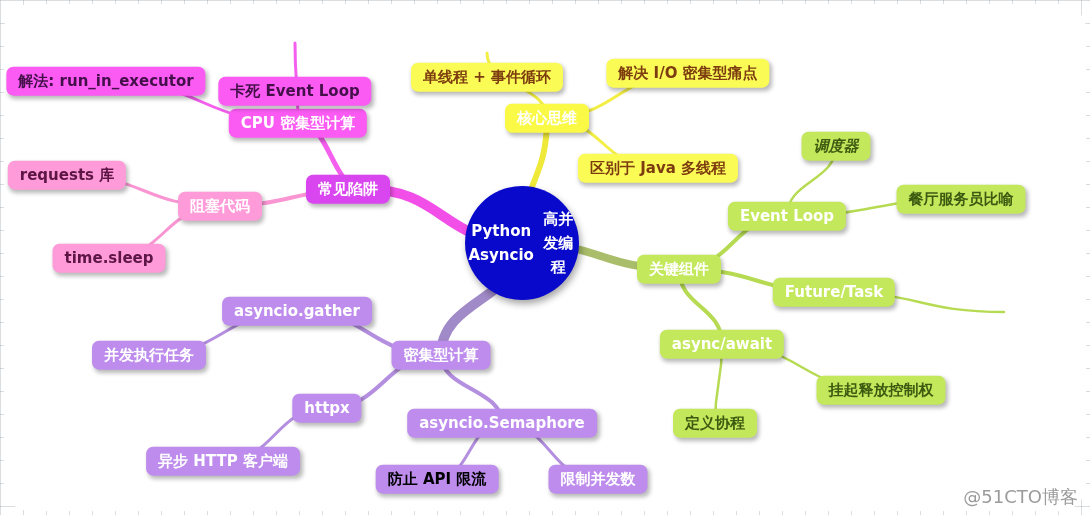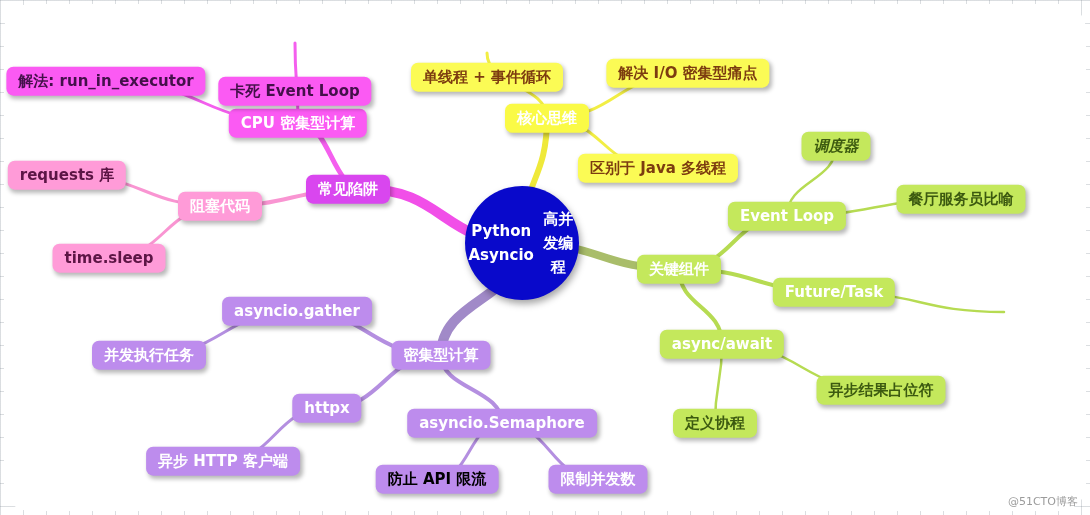--- a/index.html
+++ b/index.html
@@ -37,21 +37,21 @@
     width: 114px; height: 114px; border-radius: 50%;
     display: flex; flex-direction: row; align-items: center; justify-content: center;
     color: #ffffff; font-weight: bold; font-size: 15px; line-height: 1.6;
     text-align: center;
     box-shadow: 2px 4px 7px rgba(0,0,0,0.35);
     cursor: pointer;
     z-index: 5;
   }
   .watermark {
     position: absolute; right: 12px; bottom: 6px;
-    color: #9b9b9b; font-size: 11px;
+    color: #9b9b9b; font-size: 18px;
     z-index: 6;
   }
 </style>
 </head>
 <body>
 
 <div class="viewport">
   <div class="panel"></div>
 
   <svg class="edges" viewBox="0 0 1090 515" xmlns="http://www.w3.org/2000/svg">
@@ -96,21 +96,21 @@
       <div class="node" style="left: 106px; top: 81px; background: rgb(251, 90, 243); color: rgb(68, 16, 74);">解法: run_in_executor</div>
       <div class="node" style="left: 220px; top: 206px; background: rgb(255, 155, 216); color: rgb(255, 255, 255);">阻塞代码</div>
       <div class="node" style="left: 67px; top: 175px; background: rgb(255, 155, 216); color: rgb(92, 21, 69);">requests 库</div>
       <div class="node" style="left: 109px; top: 258px; background: rgb(255, 155, 216); color: rgb(92, 21, 69);">time.sleep</div>
       <div class="node" style="left: 679px; top: 269px; background: rgb(196, 232, 92); color: rgb(255, 255, 255);">关键组件</div>
       <div class="node" style="left: 787px; top: 216px; background: rgb(196, 232, 92); color: rgb(255, 255, 255);">Event Loop</div>
       <div class="node" style="left: 836px; top: 146px; background: rgb(196, 232, 92); color: rgb(60, 90, 16); font-style: italic;">调度器</div>
       <div class="node" style="left: 961px; top: 199px; background: rgb(196, 232, 92); color: rgb(60, 90, 16);">餐厅服务员比喻</div>
       <div class="node" style="left: 834px; top: 292px; background: rgb(196, 232, 92); color: rgb(255, 255, 255);">Future/Task</div>
       <div class="node" style="left: 722px; top: 344px; background: rgb(196, 232, 92); color: rgb(255, 255, 255);">async/await</div>
-      <div class="node" style="left: 881px; top: 390px; background: rgb(196, 232, 92); color: rgb(60, 90, 16);">异步结果占位符</div>
+      <div class="node" style="left: 881px; top: 390px; background: rgb(196, 232, 92); color: rgb(60, 90, 16);">挂起释放控制权</div>
       <div class="node" style="left: 715px; top: 423px; background: rgb(196, 232, 92); color: rgb(60, 90, 16);">定义协程</div>
       <div class="node" style="left: 441px; top: 355px; background: rgb(189, 140, 237); color: rgb(255, 255, 255);">密集型计算</div>
       <div class="node" style="left: 149px; top: 355px; background: rgb(189, 140, 237); color: rgb(255, 255, 255);">并发执行任务</div>
       <div class="node" style="left: 297px; top: 311px; background: rgb(189, 140, 237); color: rgb(255, 255, 255);">asyncio.gather</div>
       <div class="node" style="left: 327px; top: 408px; background: rgb(189, 140, 237); color: rgb(255, 255, 255);">httpx</div>
       <div class="node" style="left: 223px; top: 461px; background: rgb(189, 140, 237); color: rgb(255, 255, 255);">异步 HTTP 客户端</div>
       <div class="node" style="left: 502px; top: 423px; background: rgb(189, 140, 237); color: rgb(255, 255, 255);">asyncio.Semaphore</div>
       <div class="node" style="left: 437px; top: 479px; background: rgb(189, 140, 237); color: #000000;">防止 API 限流</div>
       <div class="node" style="left: 598px; top: 479px; background: rgb(189, 140, 237); color: rgb(255, 255, 255);">限制并发数</div>
     </div>

